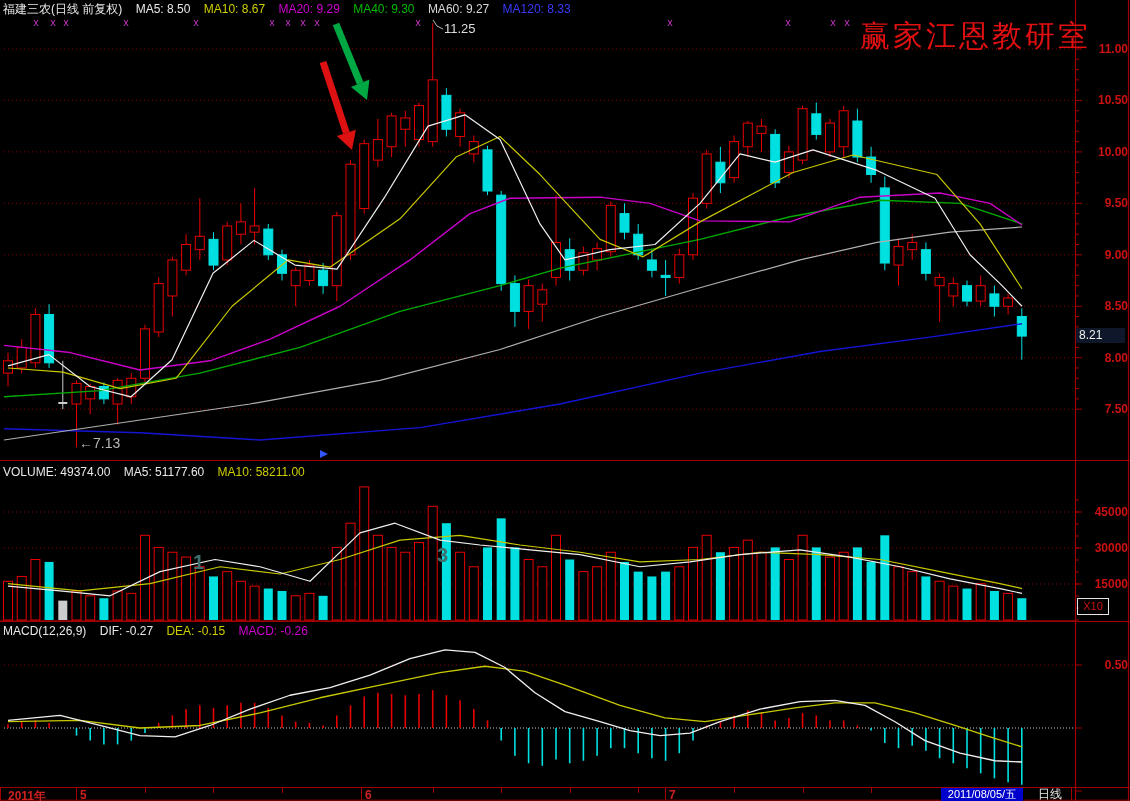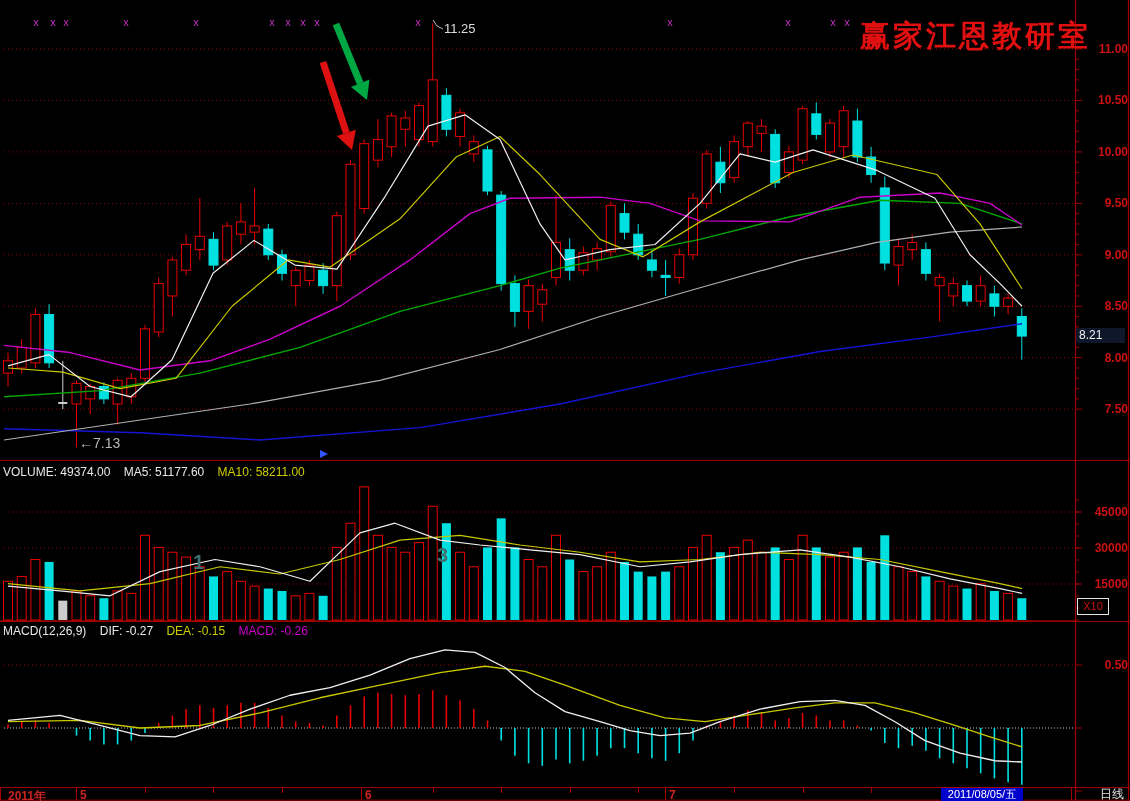--- a/index.html
+++ b/index.html
@@ -4,35 +4,35 @@
 <style>
   html,body{margin:0;padding:0;background:#222;}
   .screen{position:relative;width:1130px;height:801px;background:#000;overflow:hidden;
           font-family:"Liberation Sans",sans-serif;}
   svg{position:absolute;left:0;top:0;}
   .txt{position:absolute;white-space:nowrap;}
   .hdr{top:1px;left:3px;font-size:12px;color:#ddd;letter-spacing:0;}
   .hdr span{margin-right:10px;}
   .c-white{color:#e8e8e8}.c-yellow{color:#cdcd00}.c-magenta{color:#d000d0}
   .c-green{color:#00b800}.c-gray{color:#d8d8d8}.c-blue{color:#3a3aff}
-  .watermark{left:860px;top:16px;font-size:30px;font-weight:bold;color:#e01010;
+  .watermark{left:860px;top:16px;font-size:30px;font-weight:normal;color:#e01010;
              font-family:"DejaVu Serif",serif;letter-spacing:3px;z-index:5;}
   .volhdr{top:465px;left:3px;font-size:12px;}
   .macdhdr{top:624px;left:3px;font-size:12px;}
   .axis-label{position:absolute;left:1084px;width:44px;text-align:right;
               font-size:12px;color:#cc1111;font-weight:bold;}
   .price-tag{left:1076px;top:328px;width:46px;height:15px;background:#0f172a;
              color:#f0f0f0;font-size:12px;padding-left:3px;line-height:15px;}
   .x10-box{left:1077px;top:598px;width:30px;height:15px;border:1px solid #e5e5e5;
            color:#cc1111;font-size:11px;text-align:center;line-height:15px;}
   .bottombar-text{font-size:12px;color:#cc2222;font-weight:bold;}
   .date-tag{left:941px;top:788px;width:82px;height:13px;background:#0000cc;
             color:#fff;font-size:11px;text-align:center;line-height:13px;z-index:4;}
-  .period{left:1082px;top:788px;width:42px;height:13px;color:#e8e8e8;font-size:12px;
-          text-align:right;line-height:13px;z-index:4;}
+  .period{left:1038px;top:788px;width:42px;height:13px;color:#e8e8e8;font-size:12px;
+          text-align:left;line-height:13px;z-index:4;}
   .ann-high{left:444px;top:21px;font-size:13px;color:#ddd;}
   .ann-low{left:79px;top:435px;font-size:14px;color:#b8b8b8;}
   .volmark{font-size:20px;font-weight:bold;color:#3f6f6f;z-index:1;}
 </style>
 </head>
 <body>
 
 <div class="screen">
 
   <svg id="chart" width="1130" height="801">
@@ -476,20 +476,29 @@
         <polygon points="367,100 369.46103673195904,79.55633843451842 350.9423444914751,87.11001553261055" fill="#00a844"></polygon>
       </g>
       <g>
         <polyline points="433,20 437,26 443,29" fill="none" stroke="#bbb" stroke-width="1"></polyline>
       </g>
       <g>
         <polygon points="320,450 320,458 328,454" fill="#3355ff"></polygon>
       </g>
     </svg>
 
+  <div class="txt hdr">
+    <span class="c-white">福建三农(日线 前复权)</span>
+    <span class="c-white">MA5: 8.50</span>
+    <span class="c-yellow">MA10: 8.67</span>
+    <span class="c-magenta">MA20: 9.29</span>
+    <span class="c-green">MA40: 9.30</span>
+    <span class="c-gray">MA60: 9.27</span>
+    <span class="c-blue">MA120: 8.33</span>
+  </div>
 
   <div class="txt watermark">赢家江恩教研室</div>
 
   <div class="txt volhdr">
     <span class="c-white" style="margin-right:10px">VOLUME: 49374.00</span>
     <span class="c-white" style="margin-right:10px">MA5: 51177.60</span>
     <span class="c-yellow">MA10: 58211.00</span>
   </div>
 
   <div class="txt macdhdr">

